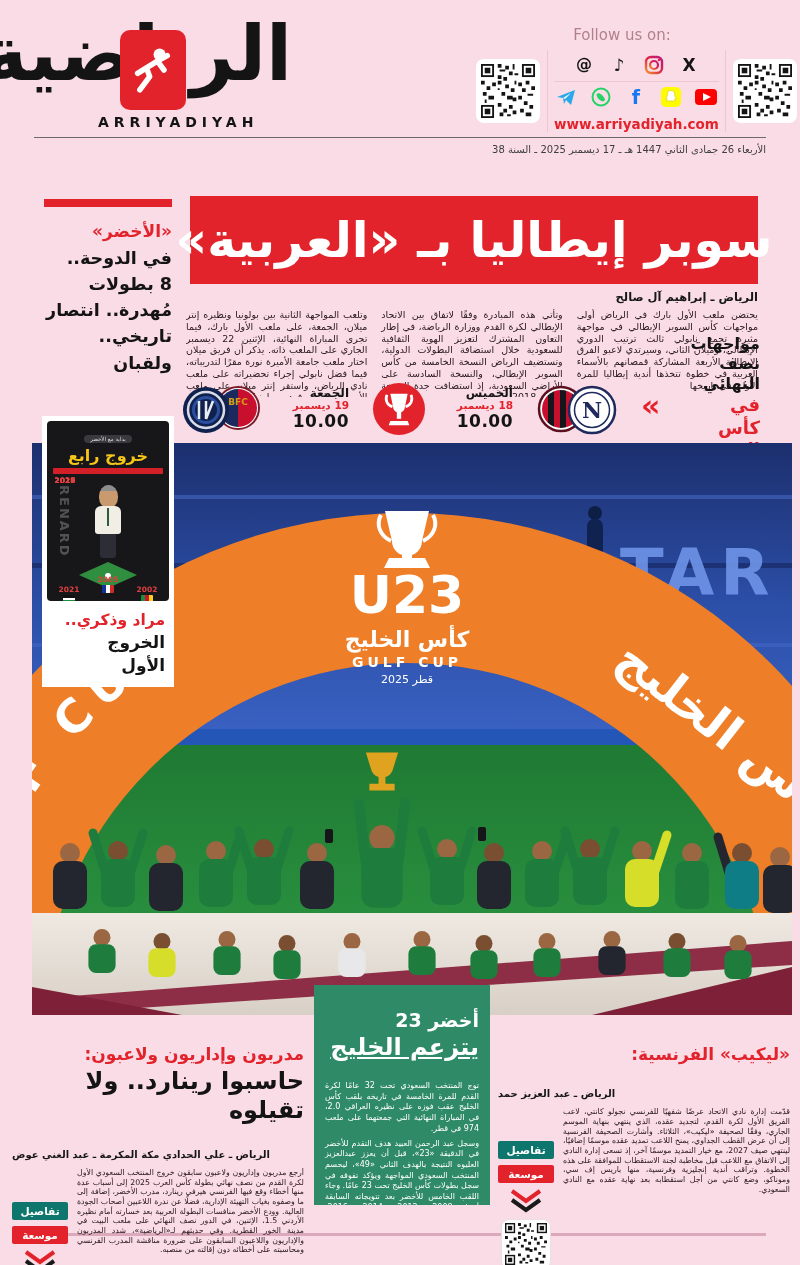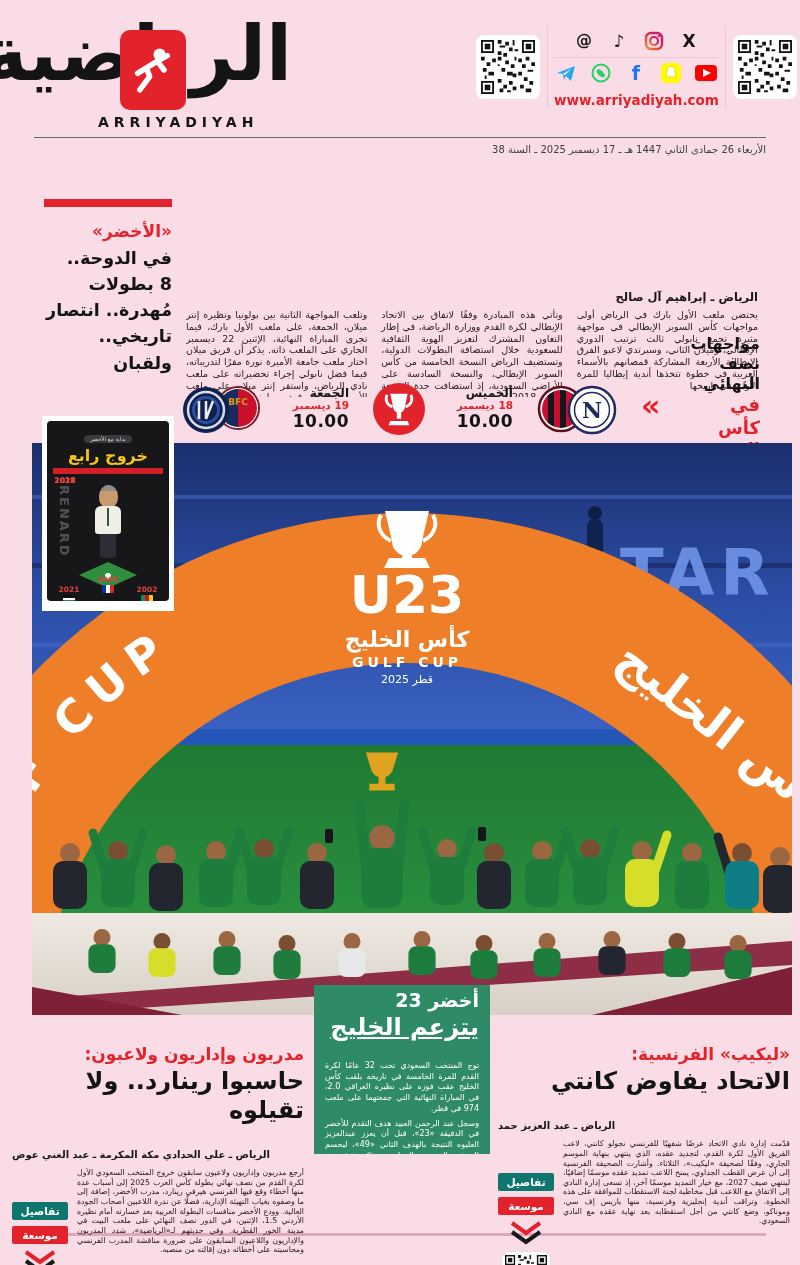--- a/index.html
+++ b/index.html
@@ -97,22 +97,22 @@
 
   
   .photo { position:absolute; left:32px; top:443px; width:760px; height:572px; z-index:1; overflow:hidden; }
   .photo svg { display:block; }
   .sk { fill:#9a6742; } .sk2 { fill:#7a4e30; }
   .tg { fill:#1e7d3c; } .td { fill:#23262e; } .ty { fill:#d6de2a; } .tw { fill:#e8e8ea; } .tt { fill:#0f7d86; }
   .arm { stroke-linecap:round; fill:none; }
   .ag { stroke:#1e7d3c; stroke-width:9; } .ad { stroke:#23262e; stroke-width:9; } .ay { stroke:#d6de2a; stroke-width:9; }
 
   
-  .greenbox { position:absolute; left:314px; top:985px; width:176px; height:169px; background:#2f8a68; z-index:5;
-              padding:4px 11px; color:#fff; text-align:right; overflow:hidden; }
+  .greenbox { position:absolute; left:314px; top:985px; width:176px; height:220px; background:#2f8a68; z-index:5;
+              padding:24px 11px; color:#fff; text-align:right; overflow:hidden; }
   .gb-kicker { font-size:19px; font-weight:bold; }
   .gb-title { font-size:24px; font-weight:bold; margin:2px 0 20px;text-decoration:underline; }
   .gb-body p { font-size:8px; line-height:1.34; text-align:justify; margin-bottom:4px; }
 
   
   .article { position:absolute; top:1044px; width:292px; z-index:2; }
   .article.left { left:12px; } .article.right { left:498px; }
   .art-kicker { color:#e3232b; font-size:17px; font-weight:bold; text-align:right; line-height:1.2; }
   .art-title { color:#141414; font-size:24px; font-weight:bold; text-align:right; line-height:1.2; margin-top:3px; }
   .art-byline { font-size:10px; font-weight:bold; color:#161616; text-align:left; margin-top:24px; }
@@ -157,20 +157,21 @@
     <div class="logo-red">
       <svg width="44" height="50" viewBox="0 0 40 44">
         <circle cx="26" cy="8" r="5.5" fill="#fff"></circle>
         <path d="M8 40 L17 28 L14 20 L24 14 L30 22 M24 14 L33 9 M14 20 L6 25" stroke="#fff" stroke-width="5" fill="none" stroke-linecap="round" stroke-linejoin="round"></path>
       </svg>
     </div>
     <div class="logo-latin">ARRIYADIYAH</div>
   </div>
 
   <div class="social">
+    <div class="follow">Follow us on:</div>
     <div class="social-row">
       <div class="qr-box">
         <svg class="qr" width="54" height="54">
             <use href="#qrsym"></use>
           </svg>
       </div>
       <div class="icons-col">
         <div class="icons-row first">
           <span class="sicon">
             <svg width="20" height="20" viewBox="0 0 20 20">
@@ -239,20 +240,23 @@
         <svg class="qr" width="54" height="54">
             <use href="#qrsym"></use>
           </svg>
       </div>
     </div>
   </div>
 
   <div class="head-rule"></div>
   <div class="date-line ar">الأربعاء 26 جمادى الثاني 1447 هـ ـ 17 ديسمبر 2025 ـ السنة 38</div>
 
+  <div class="banner">
+    <h1 class="ar">سوبر إيطاليا بـ «العربية»</h1>
+  </div>
 
   <div class="lead">
     <div class="lead-byline ar">الرياض ـ إبراهيم آل صالح</div>
     <div class="lead-cols" style="direction:rtl;">
       <div class="lead-col ar">يحتضن ملعب الأول بارك في الرياض أولى مواجهات كأس السوبر الإيطالي في مواجهة مثيرة تجمع نابولي ثالث ترتيب الدوري الإيطالي، وميلان الثاني، وسيرتدي لاعبو الفرق الإيطالية الأربعة المشاركة قمصانهم بالأسماء العربية في خطوة تتخذها أندية إيطاليا للمرة الأولى في تاريخها</div>
       <div class="lead-col ar">وتأتي هذه المبادرة وفقًا لاتفاق بين الاتحاد الإيطالي لكرة القدم ووزارة الرياضة، في إطار التعاون المشترك لتعزيز الهوية الثقافية للسعودية خلال استضافة البطولات الدولية، وتستضيف الرياض النسخة الخامسة من كأس السوبر الإيطالي، والنسخة السادسة على الأراضي السعودية، إذ استضافت جدة النسخة الأولى 2018.</div>
       <div class="lead-col ar">وتلعب المواجهة الثانية بين بولونيا ونظيره إنتر ميلان، الجمعة، على ملعب الأول بارك، فيما تجرى المباراة النهائية، الإثنين 22 ديسمبر الجاري على الملعب ذاته. يذكر أن فريق ميلان اختار ملعب جامعة الأميرة نورة مقرًا لتدريباته، فيما فضل نابولي إجراء تحضيراته على ملعب نادي الرياض، واستقر إنتر ميلان على ملعب الأمير فيصل بن فهد، وبولونيا على ملعب نادي النصر.</div>
     </div>
   </div>
 
@@ -375,20 +379,25 @@
         <div class="chip">
             <div class="yr">2024</div>
             <div class="flag"></div>
           </div>
         <div class="chip">
             <div class="yr">2019</div>
             <div class="flag"></div>
           </div>
       </div>
     </div>
+    <div class="sb-cap">
+      <div class="cap-red ar">مراد وذكري..</div>
+      <div class="cap-black ar">الخروج</div>
+      <div class="cap-black ar">الأول</div>
+    </div>
   </div>
 
   <div class="photo">
     <svg width="760" height="572" viewBox="0 0 760 572">
       <defs>
         <linearGradient id="gStand" x1="0" y1="0" x2="0" y2="1">
           <stop offset="0" stop-color="#1c2f6e"></stop>
             <stop offset=".55" stop-color="#2c4fa8"></stop>
             <stop offset="1" stop-color="#3b63c4"></stop>
         </linearGradient>
@@ -594,21 +603,20 @@
               <use href="#qrsym"></use>
             </svg>
         </div>
       </div>
       <div class="art-body ar">أرجع مدربون وإداريون ولاعبون سابقون خروج المنتخب السعودي الأول لكرة القدم من نصف نهائي بطولة كأس العرب 2025 إلى أسباب عدة منها أخطاء وقع فيها الفرنسي هيرفي رينارد، مدرب الأخضر، إضافة إلى ما وصفوه بغياب التهيئة الإدارية، فضلًا عن ندرة اللاعبين أصحاب الجودة العالية. وودع الأخضر منافسات البطولة العربية بعد خسارته أمام نظيره الأردني 1.5، الإثنين، في الدور نصف النهائي على ملعب البيت في مدينة الخور القطرية. وفي حديثهم لـ«الرياضية»، شدد المدربون والإداريون واللاعبون السابقون على ضرورة مناقشة المدرب الفرنسي ومحاسبته على أخطائه دون إقالته من منصبه.</div>
     </div>
   </div>
 
   <div class="article right">
     <div class="art-kicker ar">«ليكيب» الفرنسية:</div>
-    <div class="art-title ar">الاتحاد يفاوض كانتي</div>
     <div class="art-byline ar">الرياض ـ عبد العزيز حمد</div>
     <div class="art-flex">
       <div class="rail">
         <div class="badge dark ar">تفاصيل</div>
         <div class="badge red ar">موسعة</div>
         <svg width="36" height="24" viewBox="0 0 36 24">
           <path d="M4 2 L18 12 L32 2" stroke="#e3232b" stroke-width="4" fill="none"></path>
           <path d="M4 11 L18 21 L32 11" stroke="#1a1a1a" stroke-width="4" fill="none"></path>
         </svg>
         <div class="qr-box">

